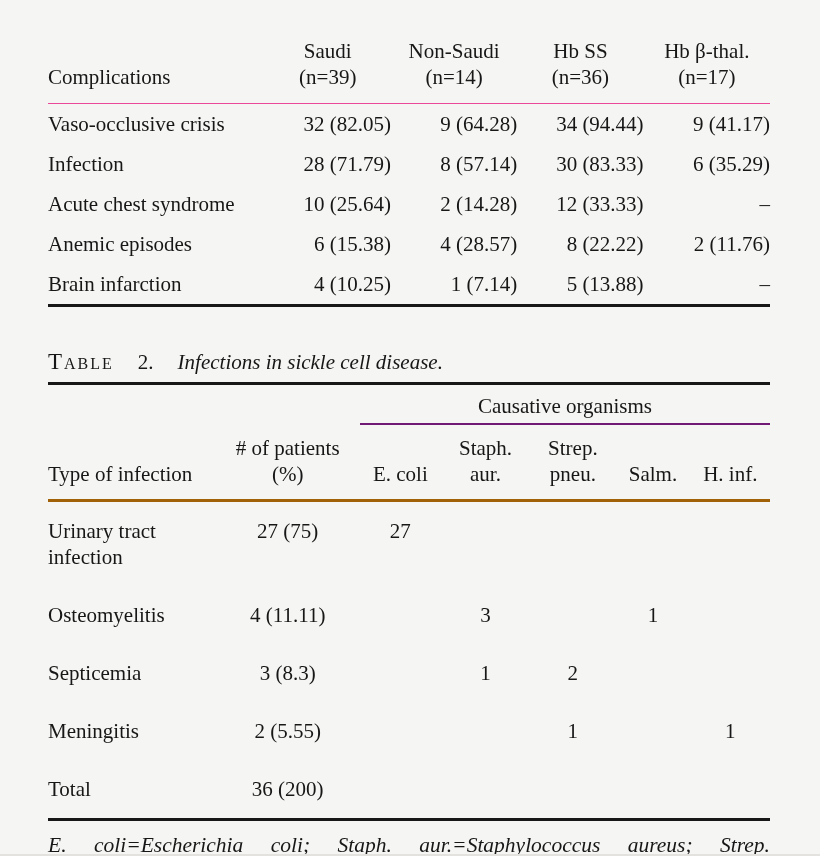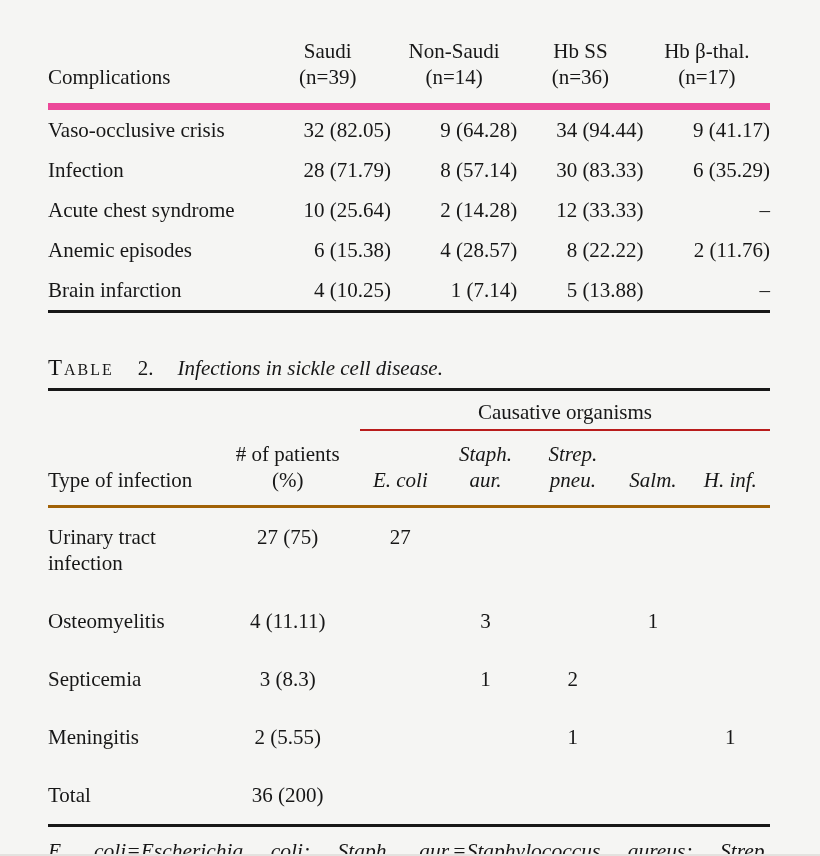--- a/index.html
+++ b/index.html
@@ -25,48 +25,48 @@
   th { font-weight: normal; }
   .left { text-align: left; }
 
   
   .t1 { border-bottom: 3px solid #171717; }
   .t1 thead th {
     vertical-align: bottom;
     text-align: center;
     padding: 2px 0 13px 0;
     white-space: pre-line;
-    border-bottom: 7px solid #ec4899;
+    border-bottom: 1px solid #ec4899;
   }
   .t1 thead th.left { text-align: left; }
   .t1 tbody td { text-align: right; padding: 7px 0; }
   .t1 tbody td.left { text-align: left; }
 
   
   .caption { margin: 42px 0 7px 0; font-size: 21px; line-height: 26px; }
   .cap-label { font-variant: small-caps; letter-spacing: 2px; font-size: 23px; }
   .cap-num { margin-left: 24px; }
   .cap-title { font-style: italic; margin-left: 24px; }
 
   
   .t2 { border-top: 3px solid #171717; border-bottom: 3px solid #171717; }
   .t2 th.spanner {
     text-align: center;
     padding: 8px 0 4px 0;
-    border-bottom: 2px solid #b91c1c;
+    border-bottom: 2px solid #701a75;
   }
   .t2 thead tr.cols th {
     vertical-align: bottom;
     text-align: center;
     padding: 10px 0 12px 0;
     white-space: pre-line;
     border-bottom: 3px solid #a16207;
   }
   .t2 thead tr.cols th.left { text-align: left; }
-  .t2 .org { font-style: italic; }
+  .t2 .org { }
   .t2 tbody td {
     text-align: center;
     vertical-align: top;
     padding: 16px 0;
     white-space: pre-line;
   }
   .t2 tbody td.left { text-align: left; }
 
   
   .footnote {

